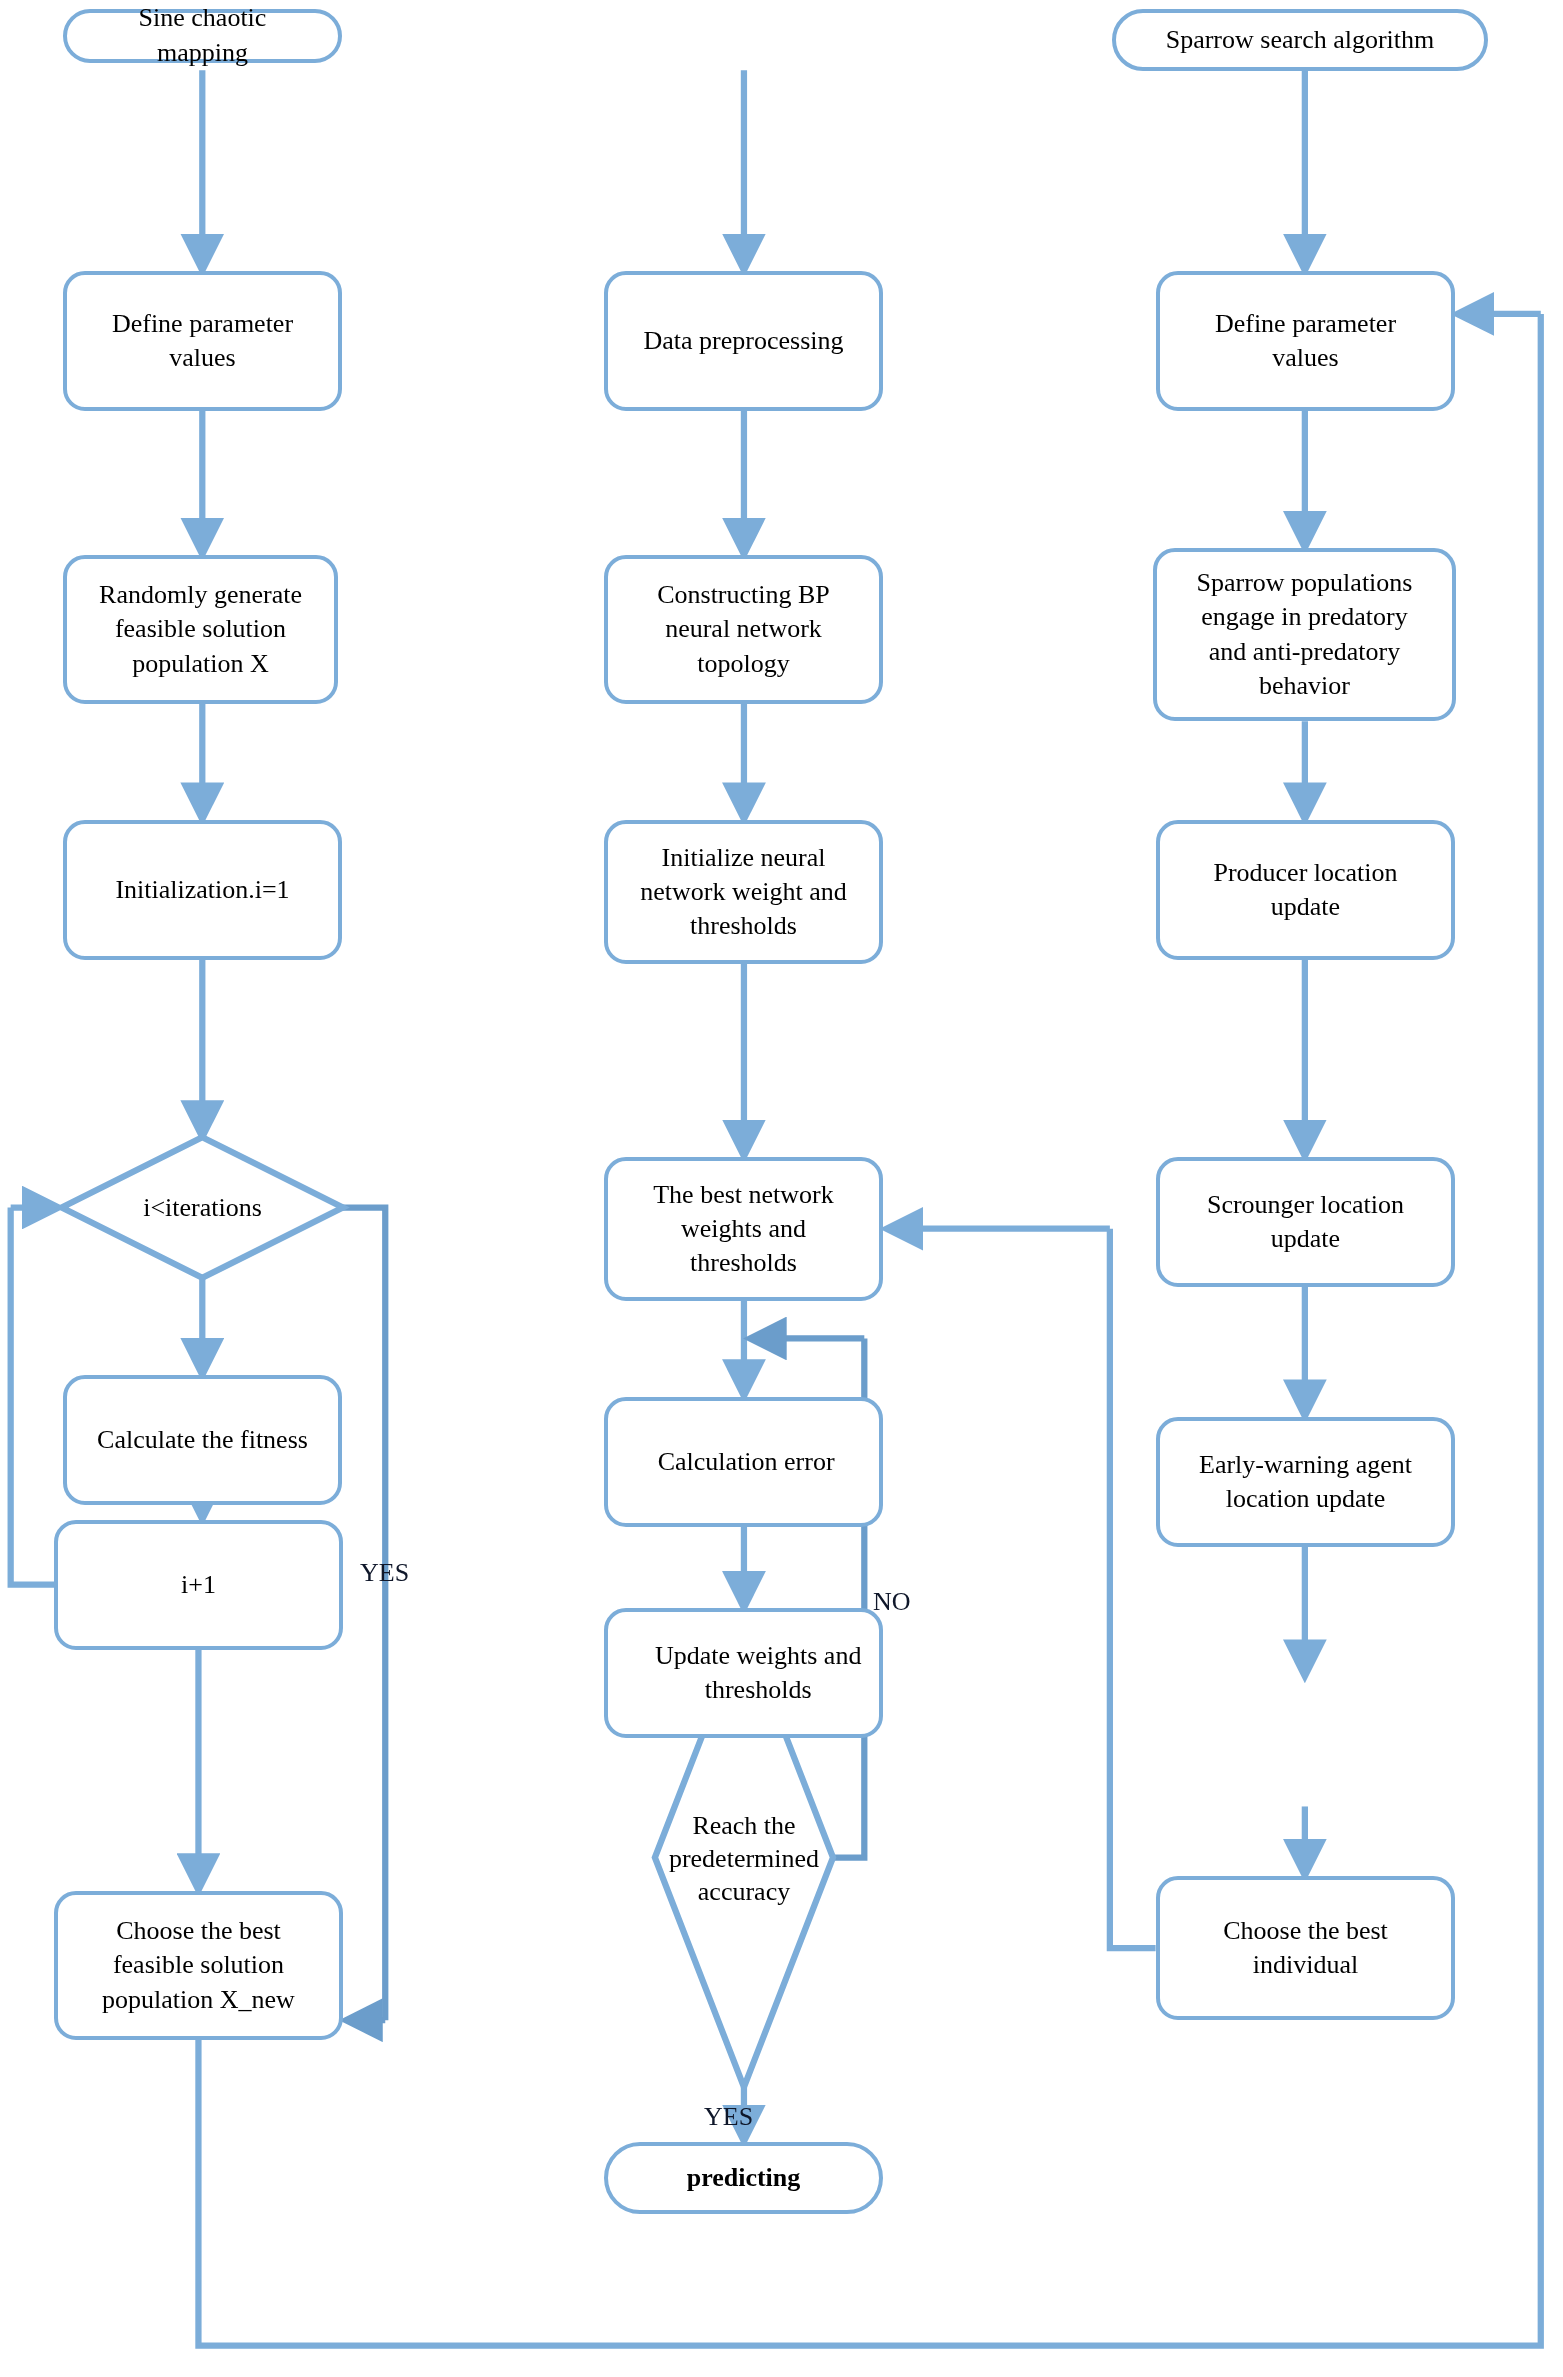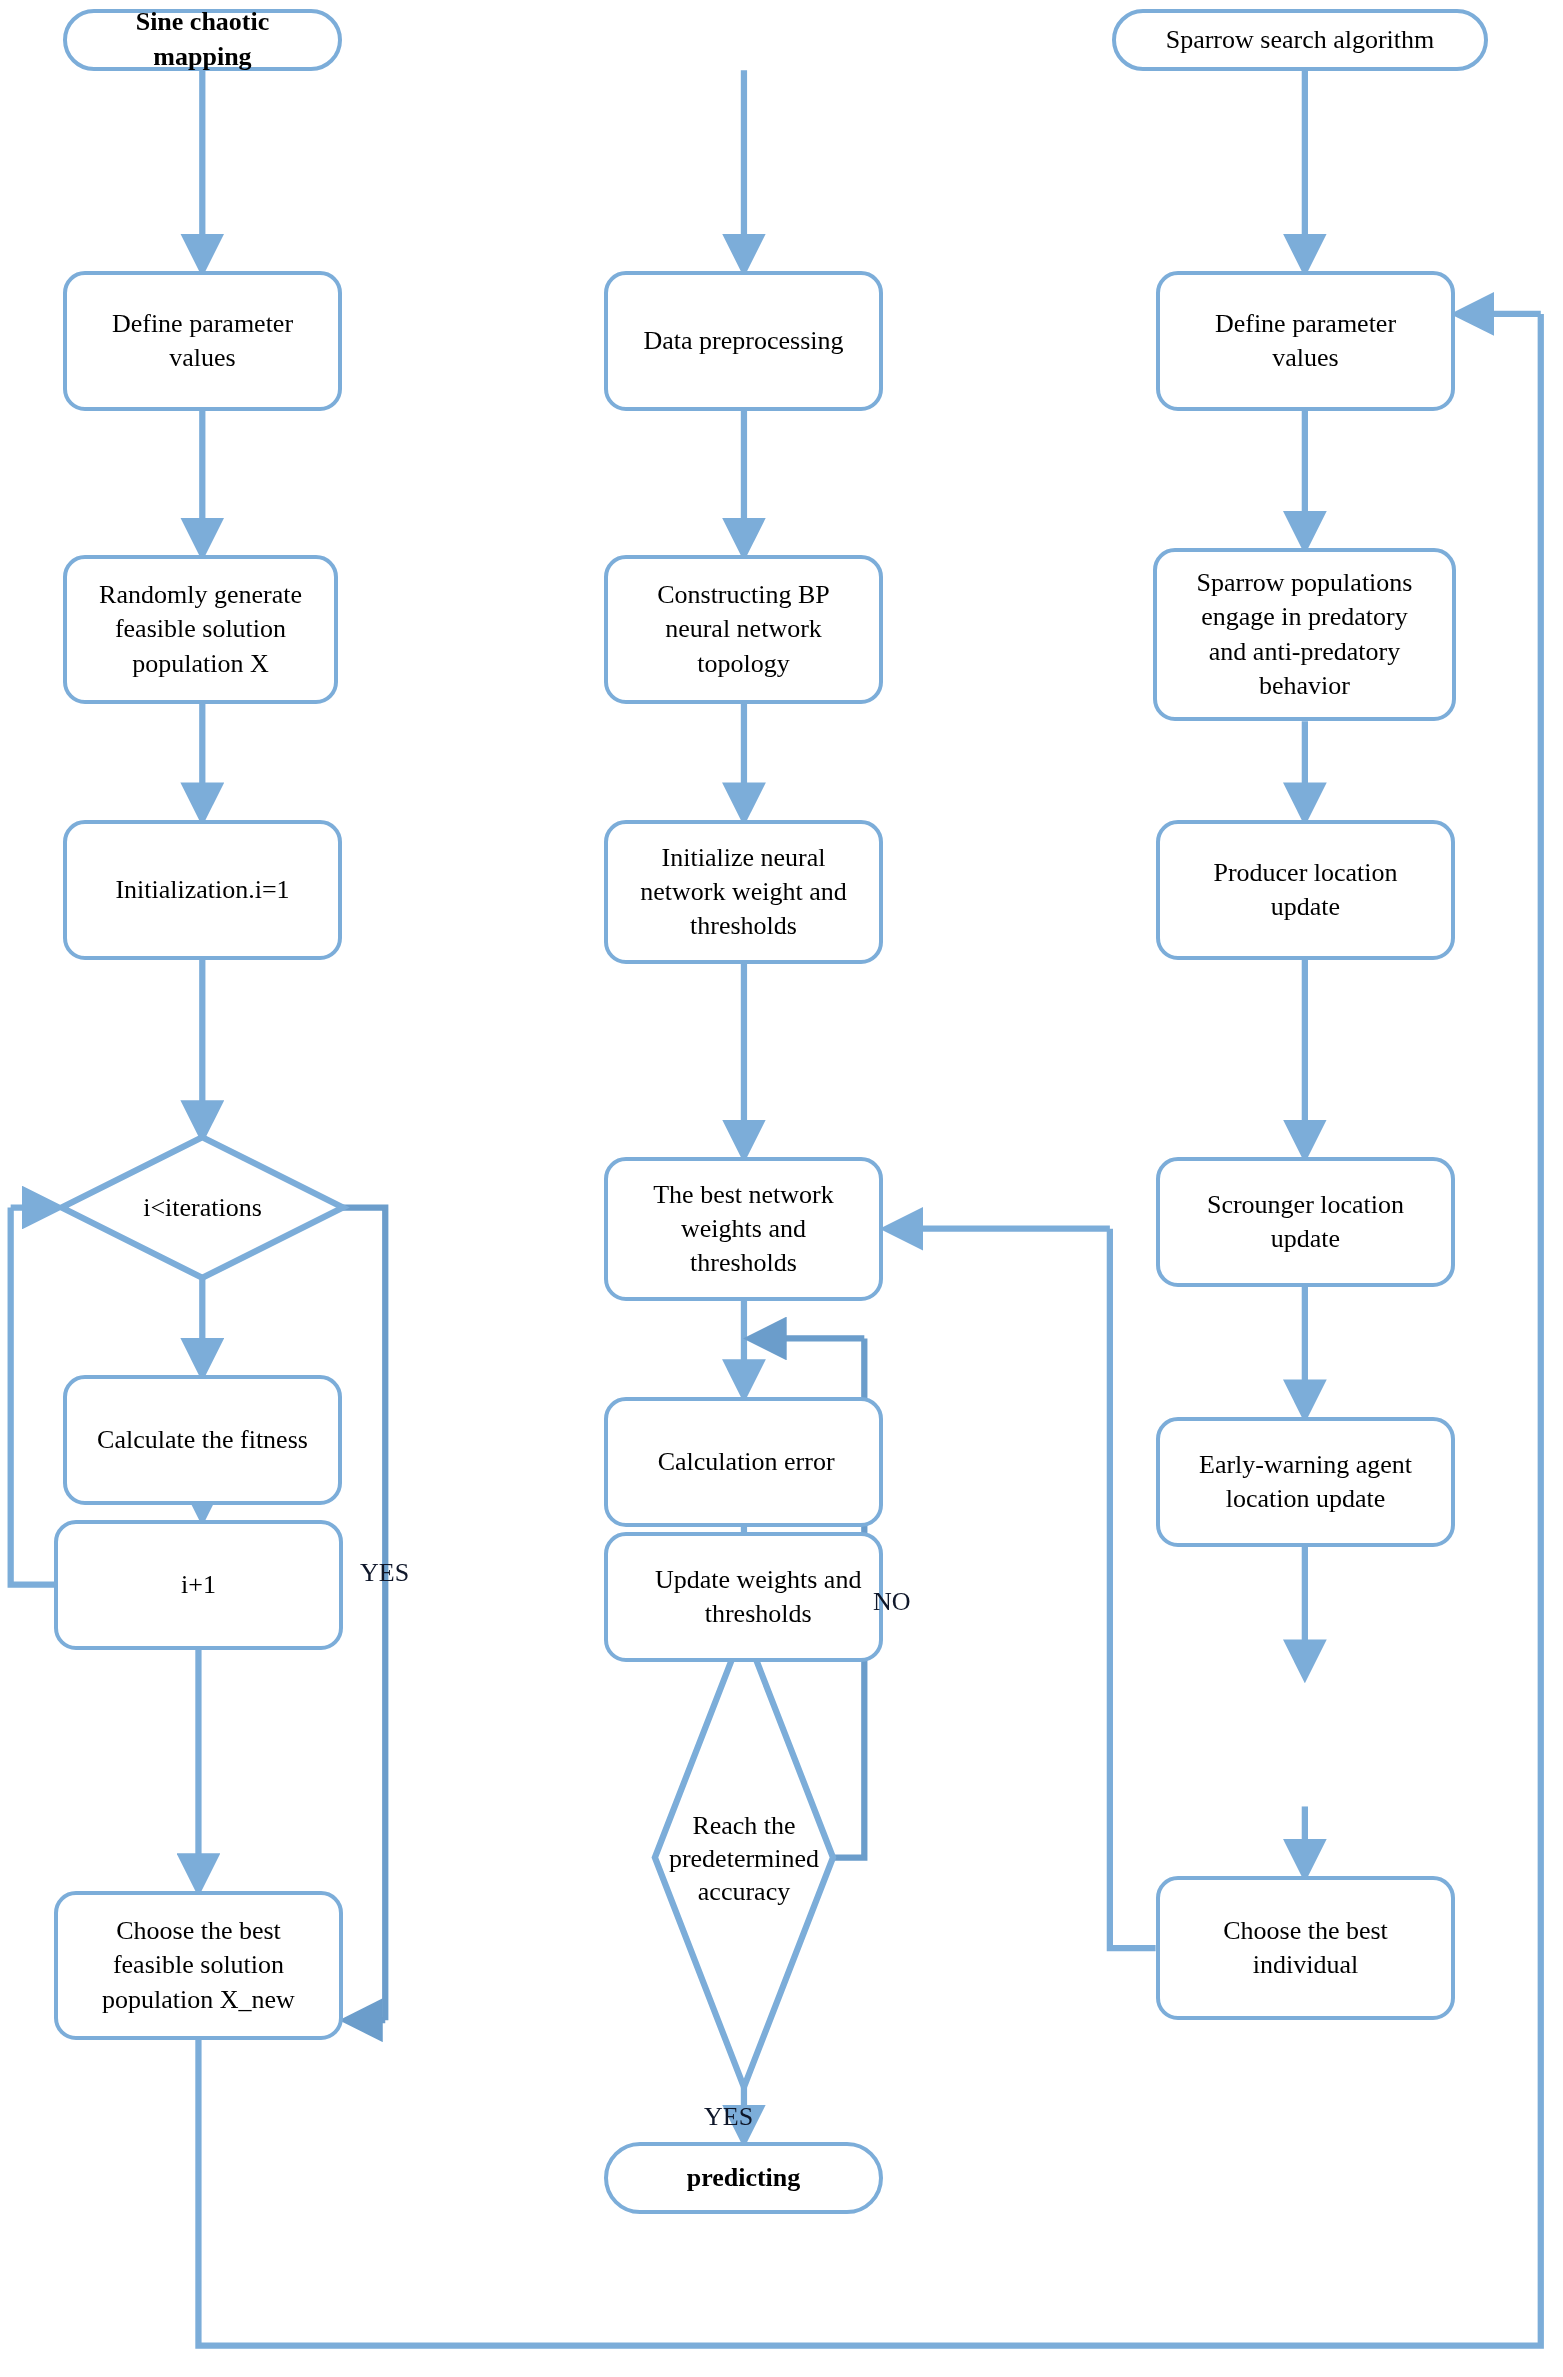--- a/index.html
+++ b/index.html
@@ -111,21 +111,21 @@
       <path d="M1730,3858.5 L1795,3858.5 L1795,2780" fill="none" stroke="#6b9dcb" stroke-width="13"></path>
       <path d="M1795,2780 L1561,2780" fill="none" stroke="#6b9dcb" stroke-width="13" marker-end="url(#ahd)"></path>
       <path d="M2400,4046 L2305,4046 L2305,2552" fill="none" stroke="#7cadd9" stroke-width="13"></path>
       <path d="M2305,2552 L1845,2552" fill="none" stroke="#7cadd9" stroke-width="13" marker-end="url(#ah)"></path>
       <g fill="#ffffff" stroke="#7cadd9" stroke-width="13">
       <polygon points="420,2362 712,2508 420,2654 128,2508"></polygon>
       <polygon points="1545,3382 1730,3858 1545,4335 1360,3858"></polygon>
     </g>
     </svg>
 
-  <div class="node terminal" style="left:63px; top:8.7px; width:279px; height:62px;font-weight:bold;">
+  <div class="node terminal" style="left:63px; top:8.7px; width:279px; height:54px;">
     <span class="node-label">Sine chaotic
 mapping</span>
   </div>
 
   <div class="node rounded" style="left:63px; top:271px; width:279px; height:140px;">
     <span class="node-label">Define parameter
 values</span>
   </div>
 
   <div class="node rounded" style="left:63px; top:555px; width:275px; height:149px;">
@@ -178,21 +178,21 @@
   <div class="node rounded" style="left:604px; top:1157px; width:279px; height:144px;">
     <span class="node-label">The best network
 weights and
 thresholds</span>
   </div>
 
   <div class="node rounded" style="left:604px; top:1397px; width:279px; height:130px;padding-left:12px;">
     <span class="node-label">Calculation error</span>
   </div>
 
-  <div class="node rounded" style="left:604px; top:1532px; width:279px; height:130px;padding-left:36px;">
+  <div class="node rounded" style="left:604px; top:1608px; width:279px; height:130px;padding-left:36px;">
     <span class="node-label">Update weights and
 thresholds</span>
   </div>
 
   <div class="diamond-wrap" style="left:655px; top:1629px; width:178px; height:459px;">
     <span class="diamond-text">Reach the
 predetermined
 accuracy</span>
   </div>
 

